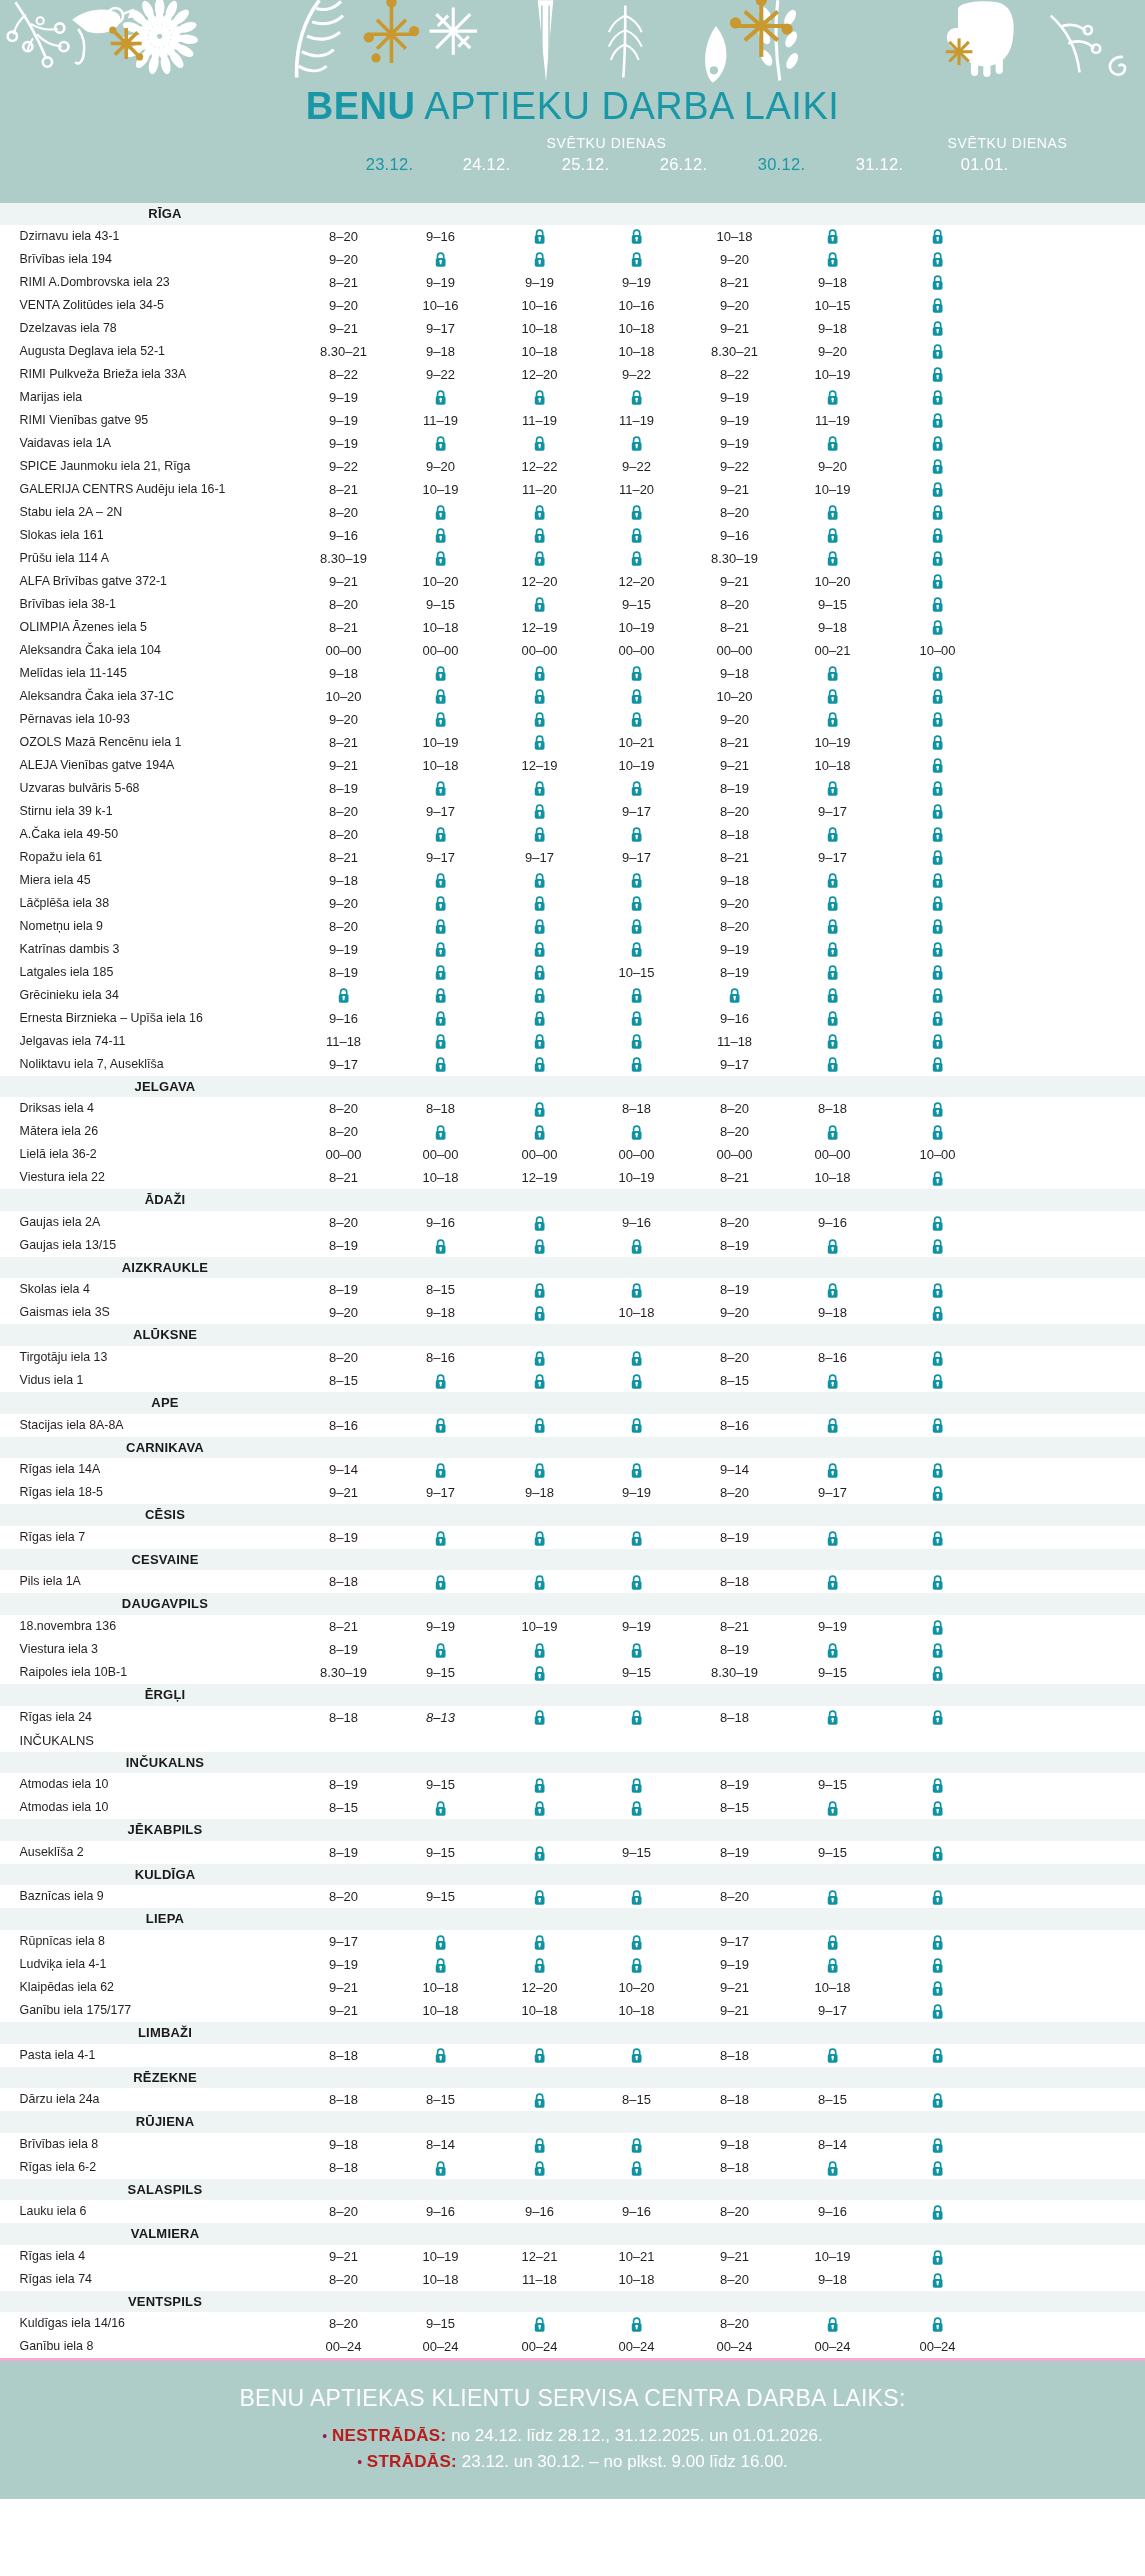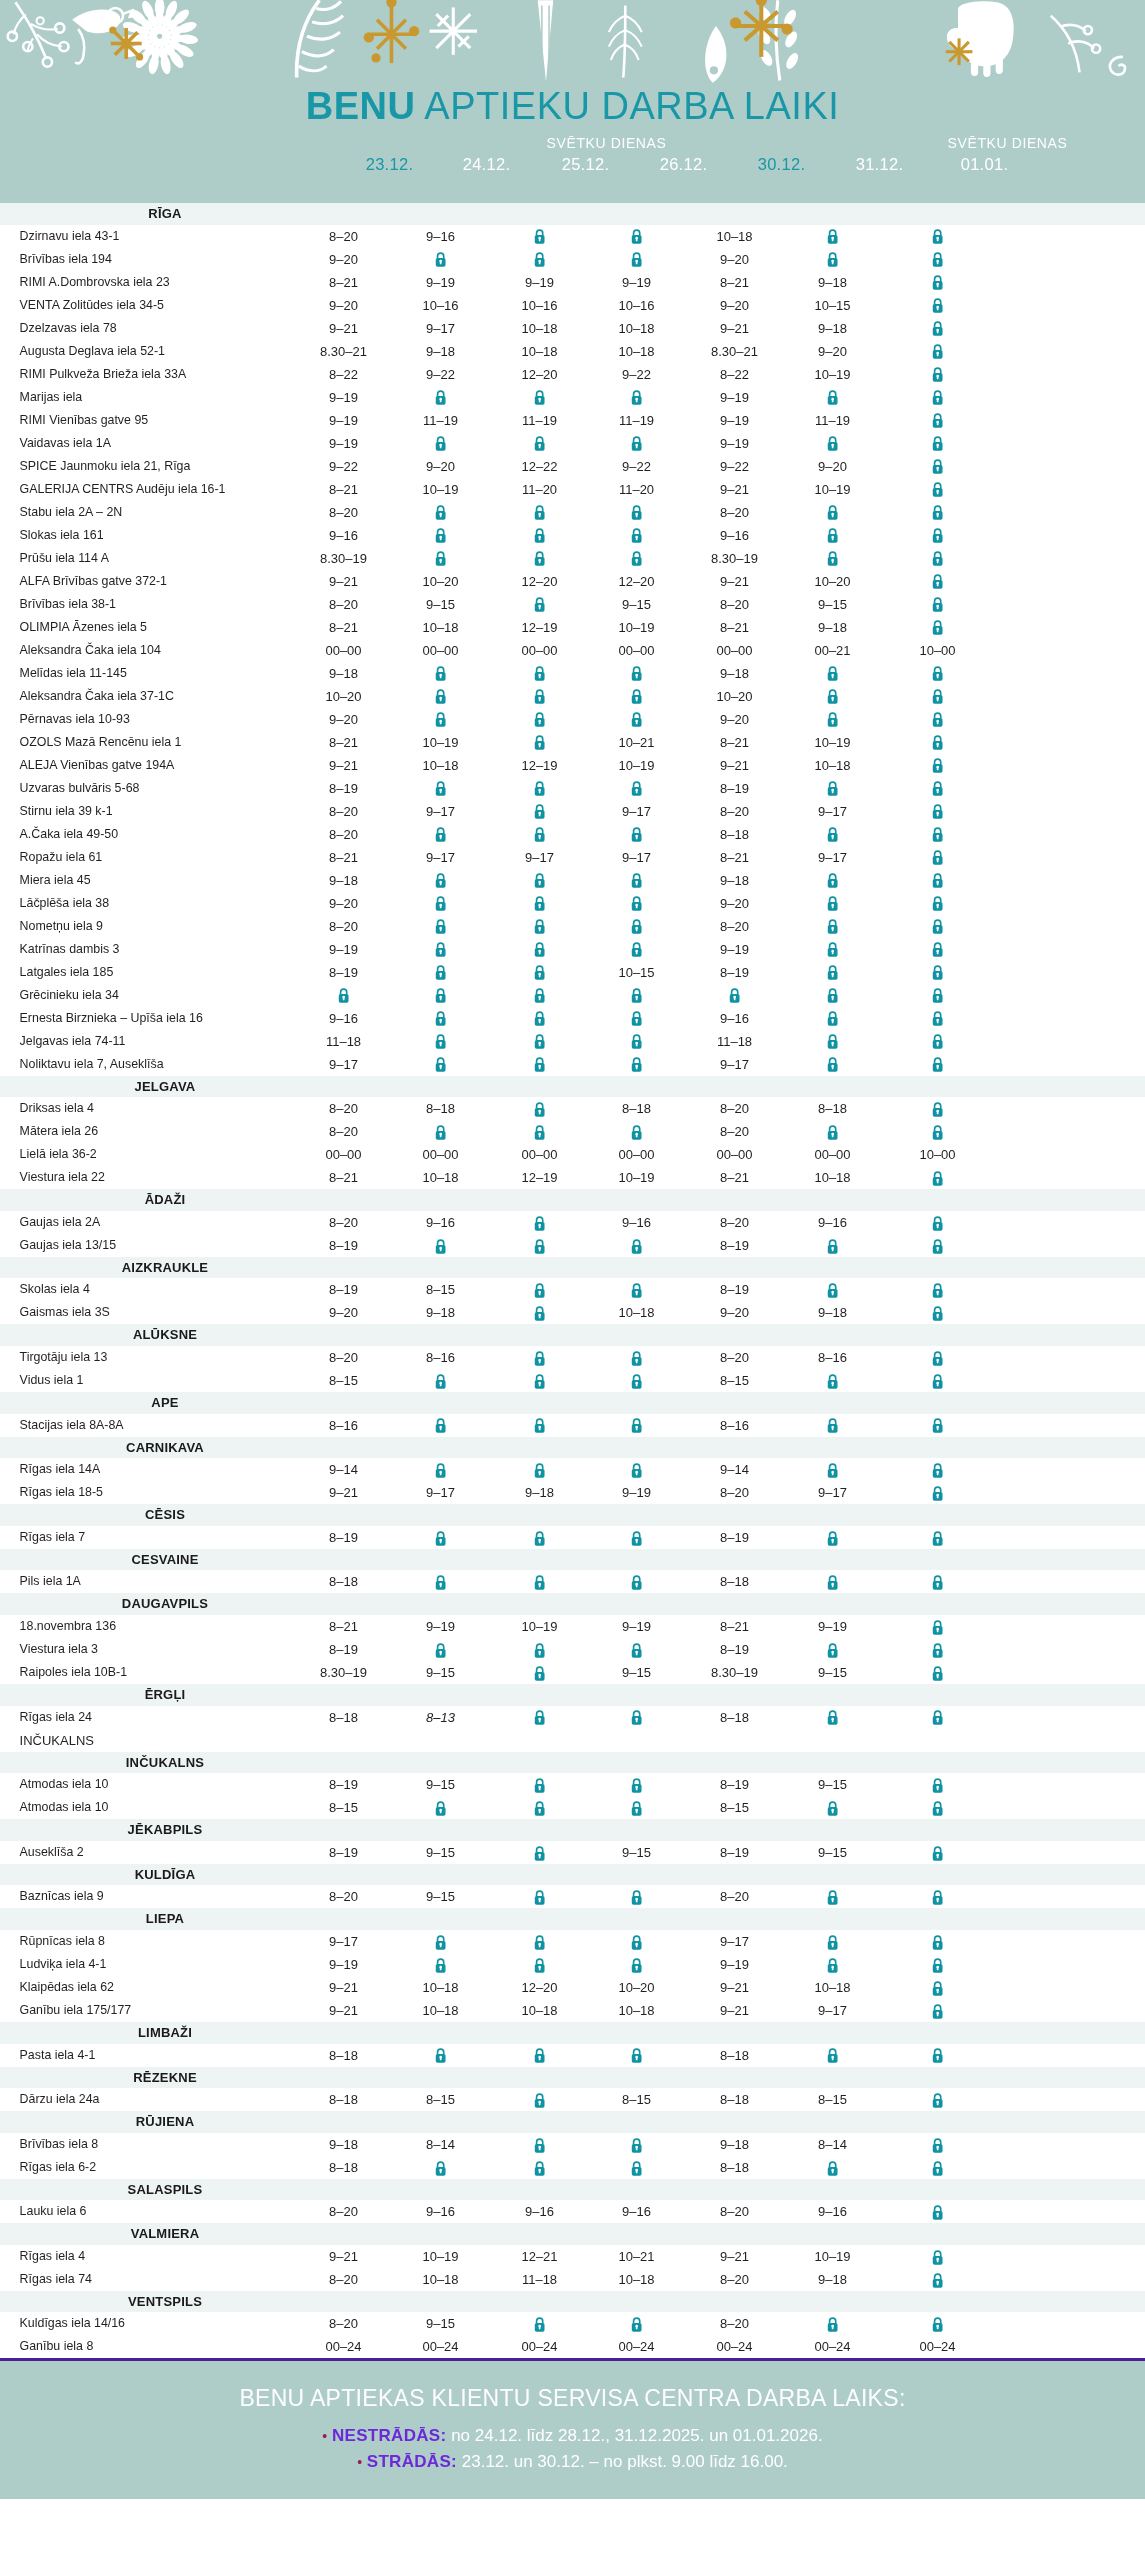--- a/index.html
+++ b/index.html
@@ -61,21 +61,21 @@
     width:93px;
     text-align:center;
     font-size:16.5px;
     color:#ffffff;
     font-weight:400;
     letter-spacing:0.3px;
   }
   .hero-date.accent { color:#1a97a6; }
 
   
-  .sheet { width:1145px; background:#4c1d95; padding-bottom:2.1px; }
+  .sheet { width:1145px; background:#f9a8d4; padding-bottom:2.1px; }
 
   .city-row {
     background:#eef4f3;
     height:21.6px;
     position:relative;
   }
   .city-row .city-name {
     position:absolute;
     left:0; top:0;
     width:330px;
@@ -142,21 +142,21 @@
     margin-bottom:11.3px;
     white-space:nowrap;
   }
   .footer-line {
     color:#ffffff;
     font-size:17px;
     line-height:1.55;
     white-space:nowrap;
   }
   .footer-line .bullet { color:#9b1b4e; font-size:14px; vertical-align:middle; }
-  .footer-line .lbl { color:#6d28d9; font-weight:bold; letter-spacing:0.3px; }
+  .footer-line .lbl { color:#b91c1c; font-weight:bold; letter-spacing:0.3px; }
 </style>
 </head>
 <body>
 
 <div class="page">
 
   <div class="hero">
 
     <div class="ornament-band">
       <svg viewBox="0 0 2223 168" xmlns="http://www.w3.org/2000/svg" aria-hidden="true">

